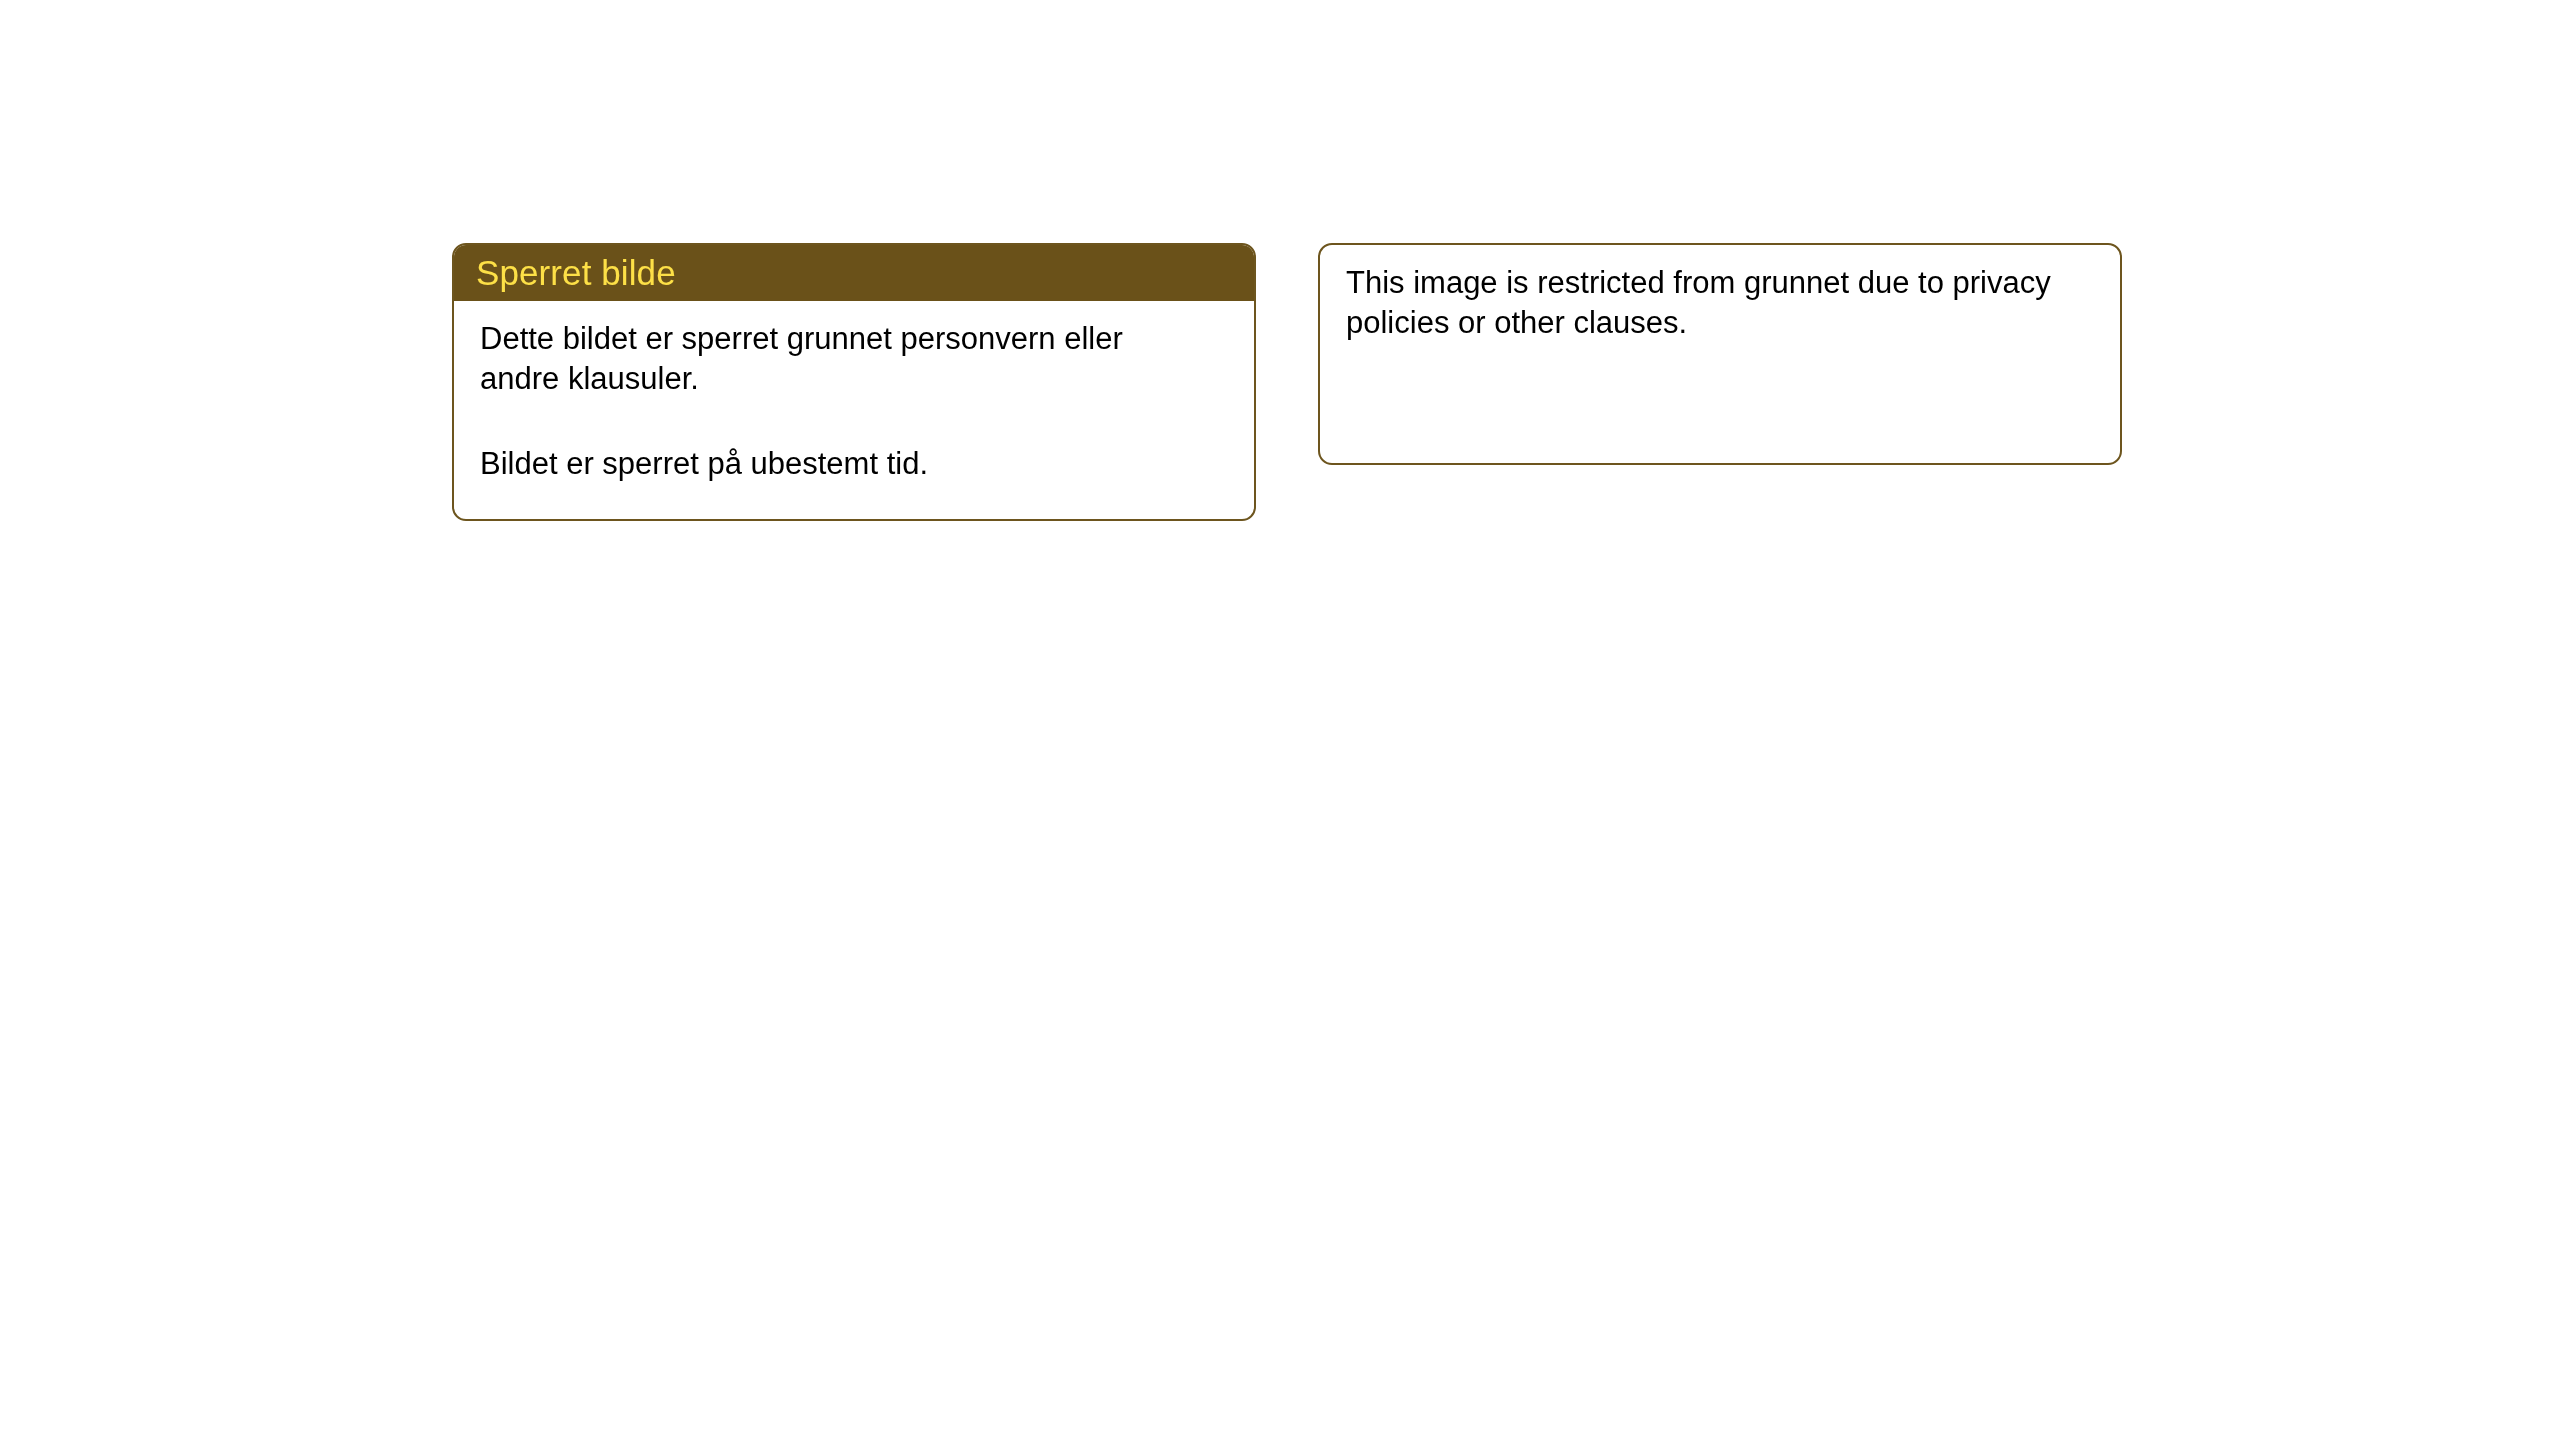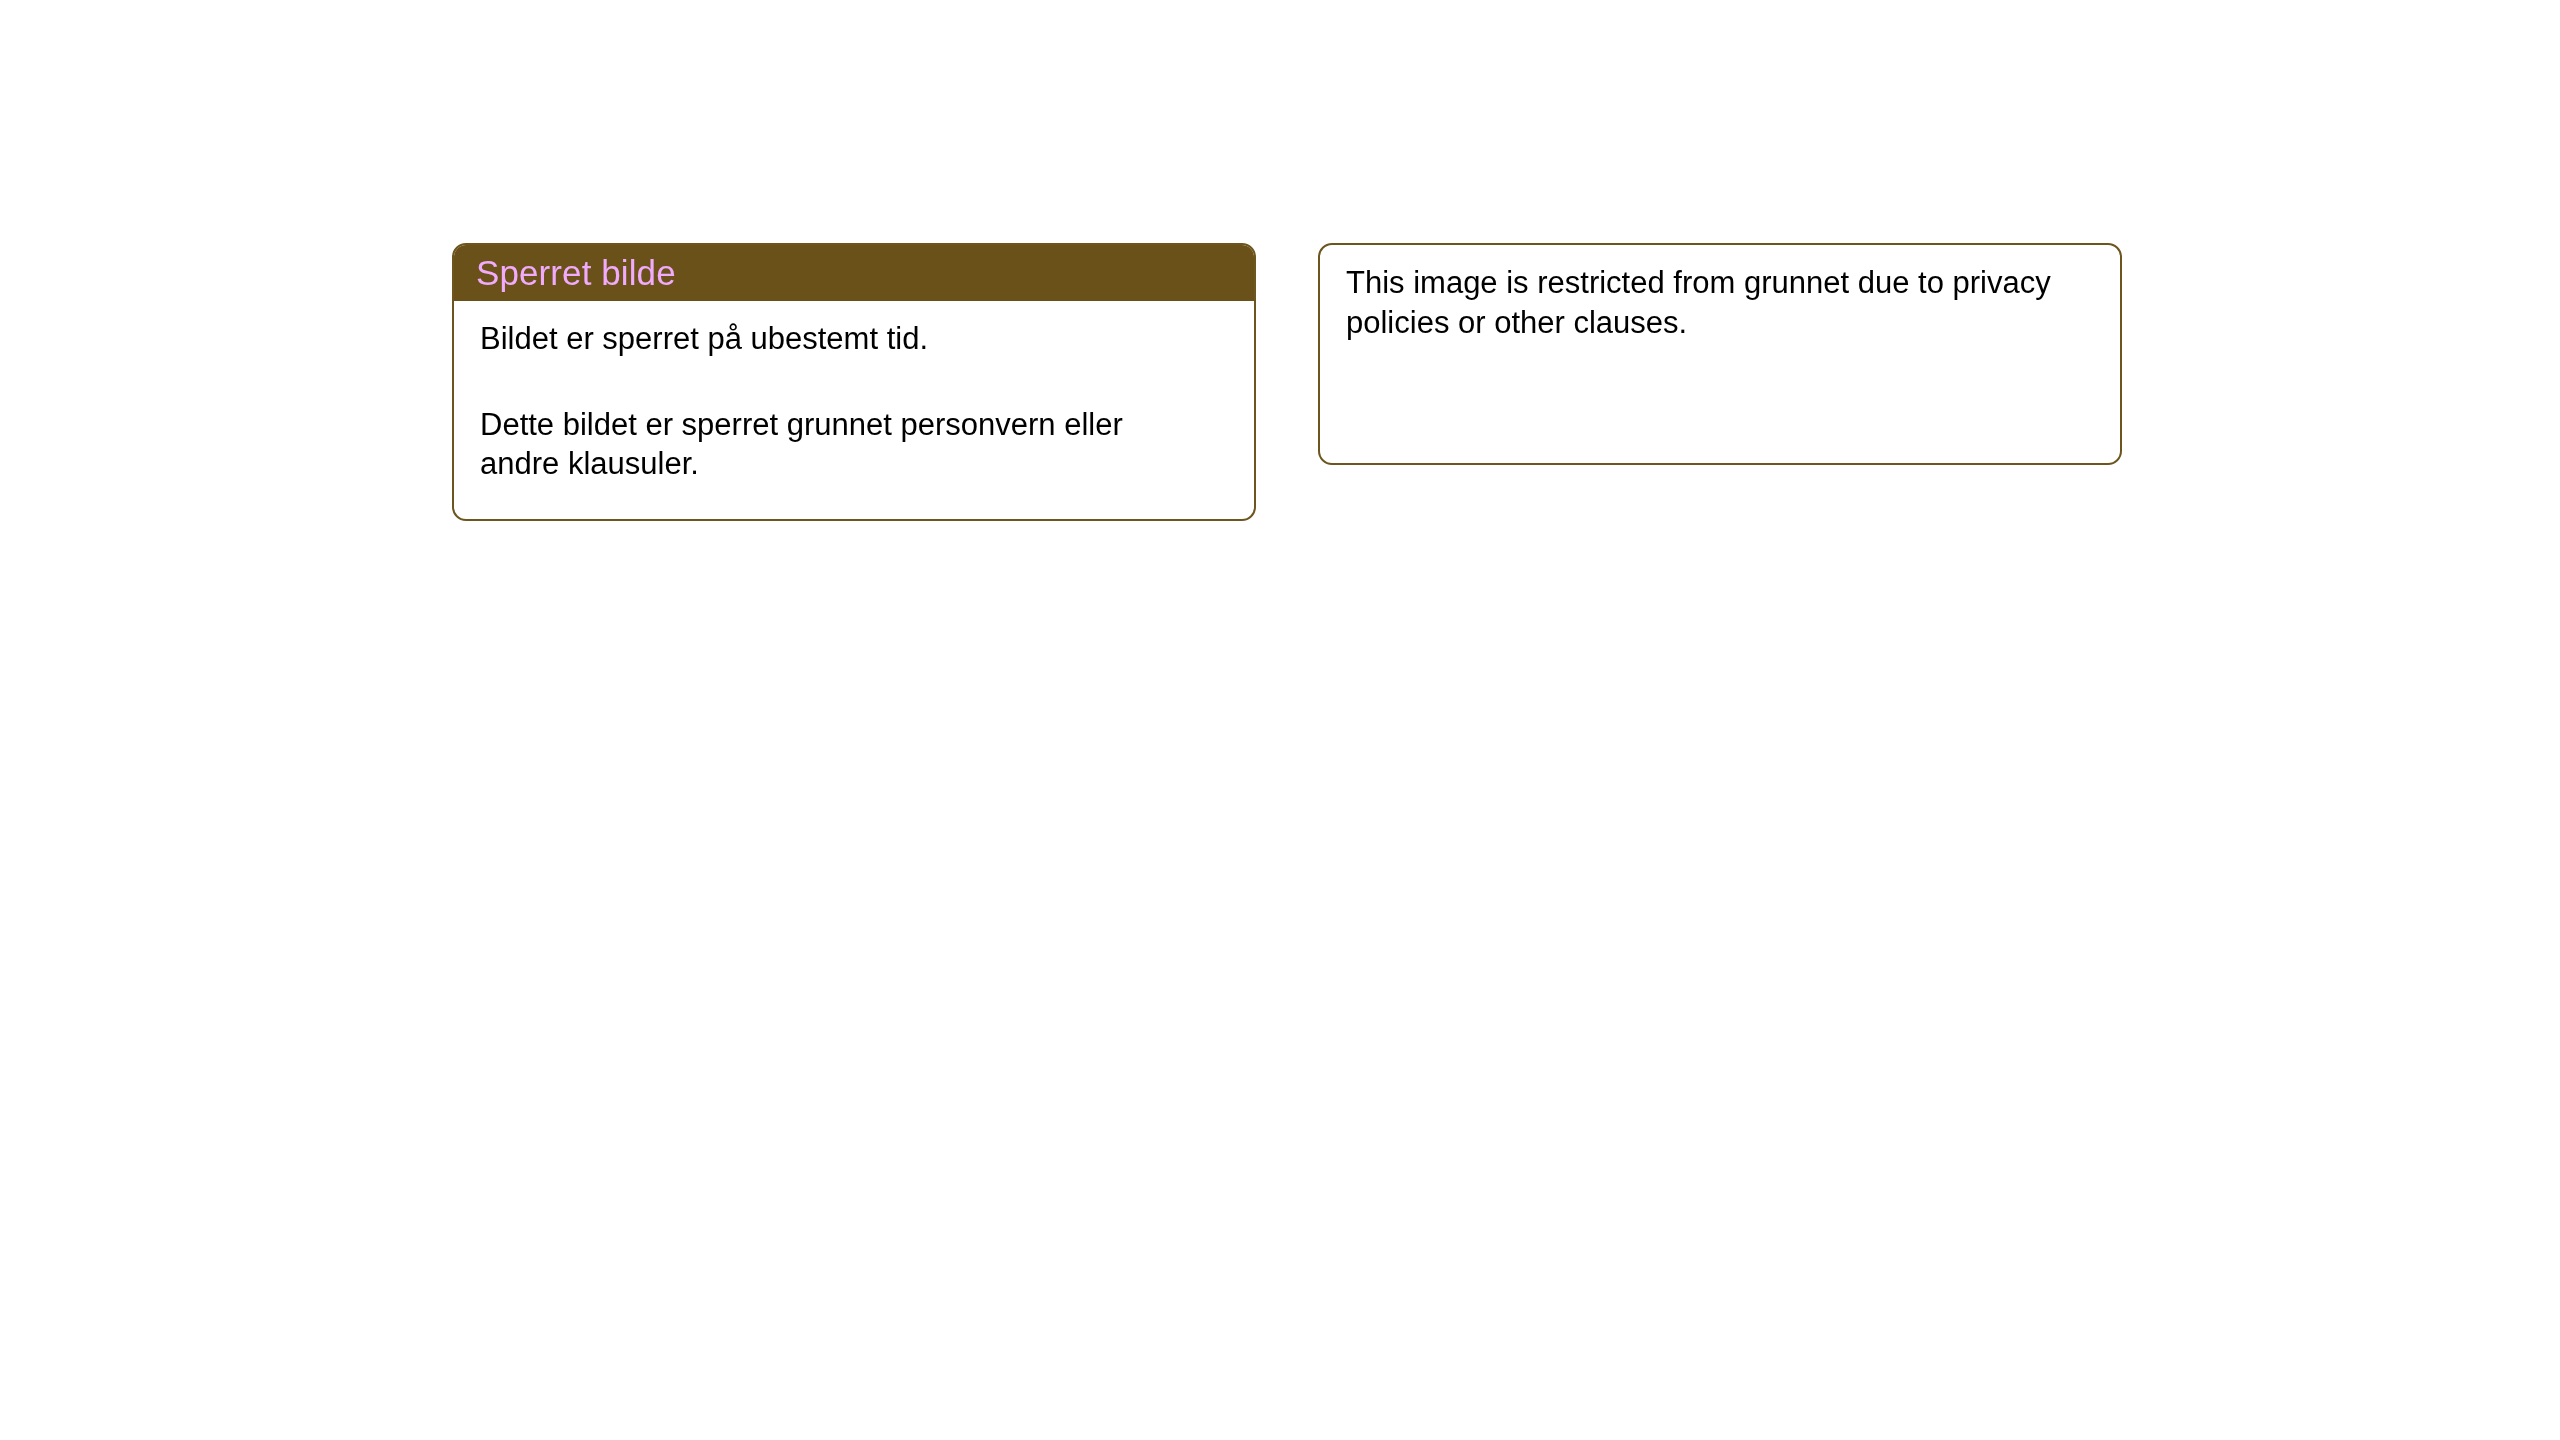--- a/index.html
+++ b/index.html
@@ -44,21 +44,21 @@
     height: 58px;
     display: flex;
     align-items: center;
     padding: 0 0 0 24px;
     margin: -2px -2px 0 -2px;
     box-sizing: content-box;
     width: 804px;
   }
 
   .notice-card-title {
-    color: #f0abfc;
+    color: #fde047;
     font-size: 35px;
     font-weight: 400;
     line-height: 1;
     letter-spacing: 0.1px;
     white-space: nowrap;
   }
 
   .notice-card-body {
     flex: 1 1 auto;
     padding: 18px 26px 30px 26px;
@@ -81,22 +81,22 @@
 </head>
 <body>
 
 <div id="notice-area">
 
   <section class="notice-card">
     <div class="notice-card-header">
       <h2 class="notice-card-title">Sperret bilde</h2>
     </div>
     <div class="notice-card-body">
+      <p class="notice-paragraph">Dette bildet er sperret grunnet personvern eller andre klausuler.</p>
       <p class="notice-paragraph">Bildet er sperret på ubestemt tid.</p>
-      <p class="notice-paragraph">Dette bildet er sperret grunnet personvern eller andre klausuler.</p>
     </div>
   </section>
 
   <section class="notice-card">
     <div class="notice-card-body">
       <p class="notice-paragraph">This image is restricted from grunnet due to privacy policies or other clauses.</p>
     </div>
   </section>
 
 </div>

